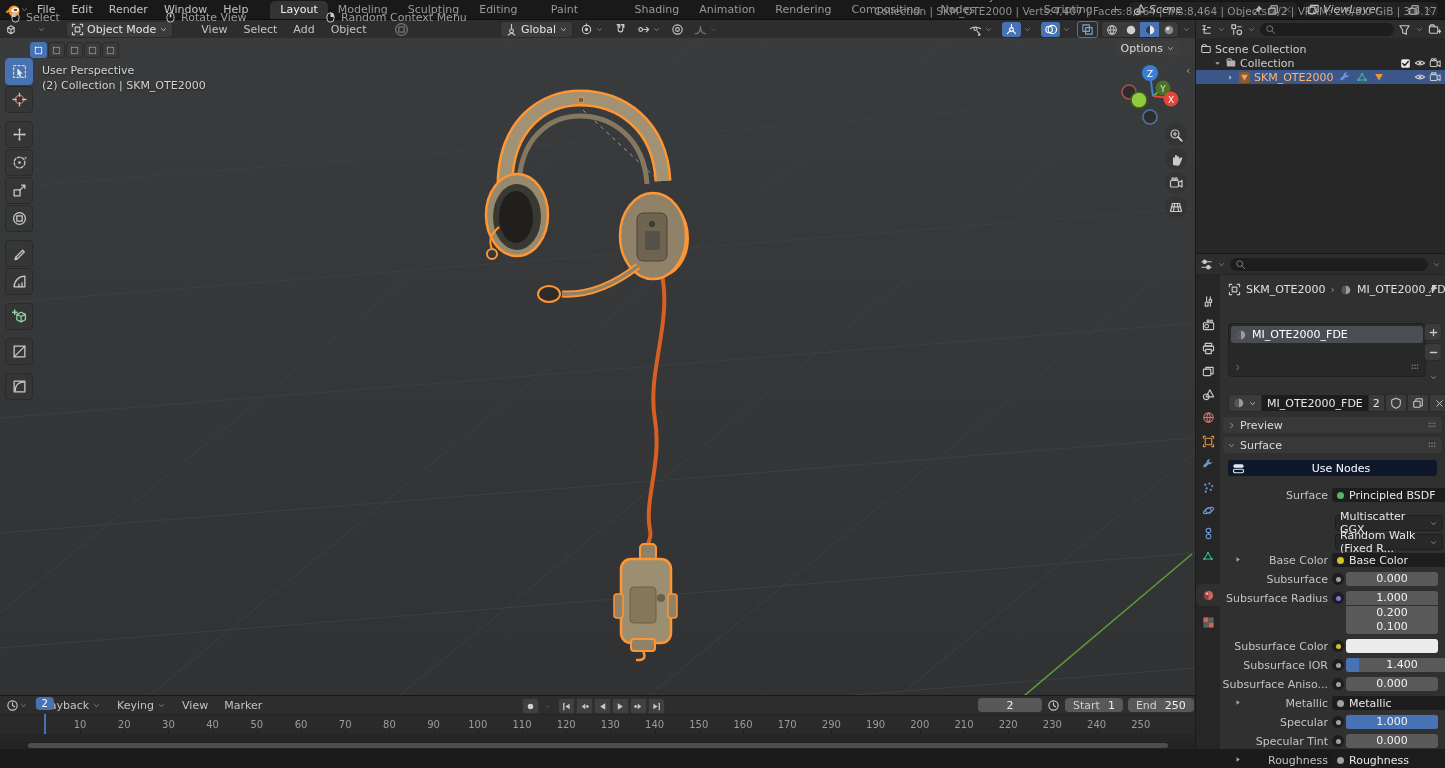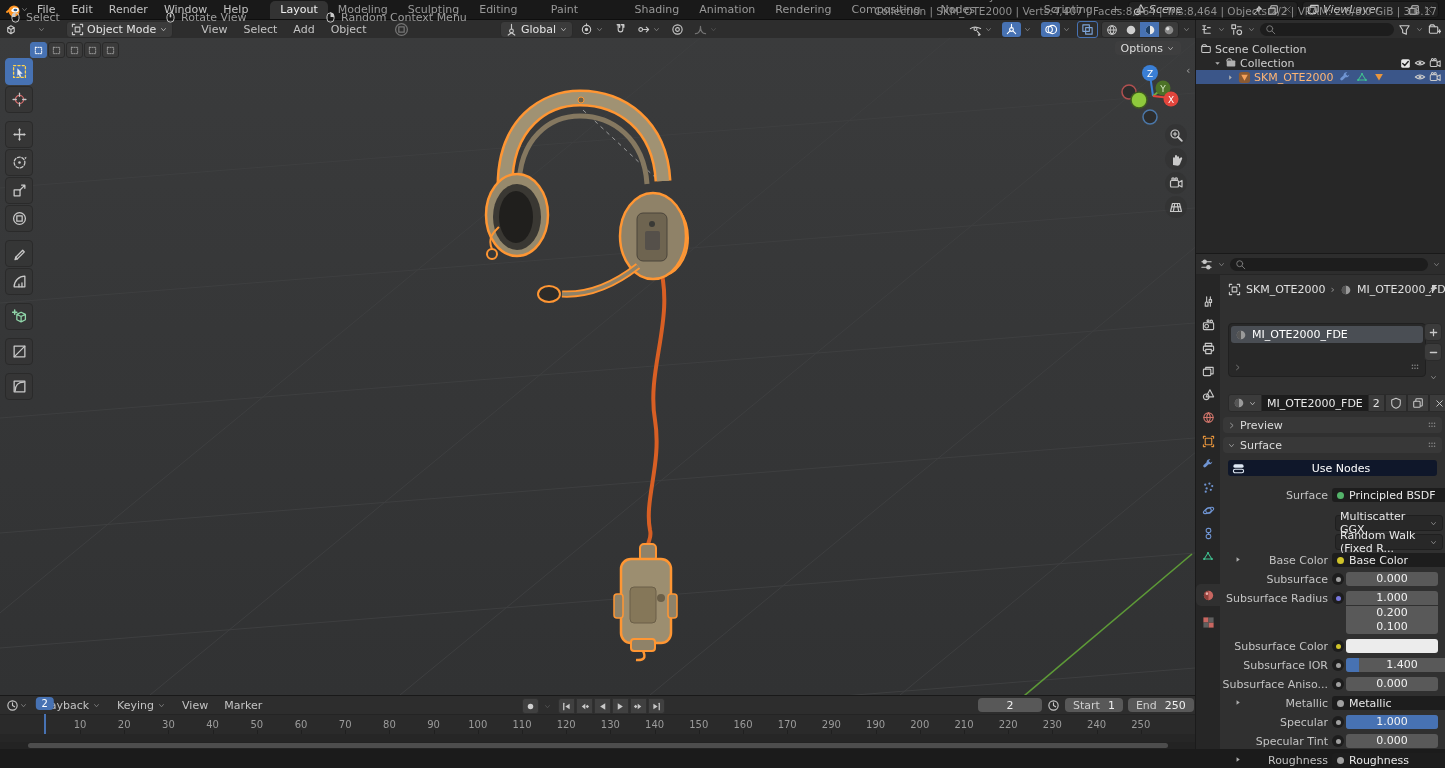--- a/index.html
+++ b/index.html
@@ -507,20 +507,24 @@
           <svg width="11" height="11" viewBox="0 0 14 14" fill="none" stroke="#c9c9c9" stroke-width="1.2" stroke-linecap="round" stroke-linejoin="round">
             <rect x="3" y="3" width="8" height="8" stroke-dasharray="1.8 1.4" stroke="#9a9a9a"></rect>
           </svg>
         </div>
         <div class="selbtn">
           <svg width="11" height="11" viewBox="0 0 14 14" fill="none" stroke="#c9c9c9" stroke-width="1.2" stroke-linecap="round" stroke-linejoin="round">
             <rect x="3" y="3" width="8" height="8" stroke-dasharray="1.8 1.4" stroke="#9a9a9a"></rect>
           </svg>
         </div>
       </div>
+    <div id="vp-overlay-text" class="abs">
+      <div>User Perspective</div>
+      <div>(2) Collection | SKM_OTE2000</div>
+    </div>
     <div id="toolbar" class="abs">
         <div class="tool active">
           <span class="icon">
             <svg width="15" height="15" viewBox="0 0 14 14" fill="none" stroke="#c9c9c9" stroke-width="1.2" stroke-linecap="round" stroke-linejoin="round">
               <rect x="1.5" y="1.5" width="11" height="11" stroke-dasharray="2 2" stroke="#ffd24d"></rect>
               <path d="M5 4 L10 9 L7.6 9.1 L8.7 11.6 L7.3 12.2 L6.3 9.8 L5 11 Z" fill="#ececec" stroke="none"></path>
             </svg>
           </span>
         </div>
         <div class="tool">

